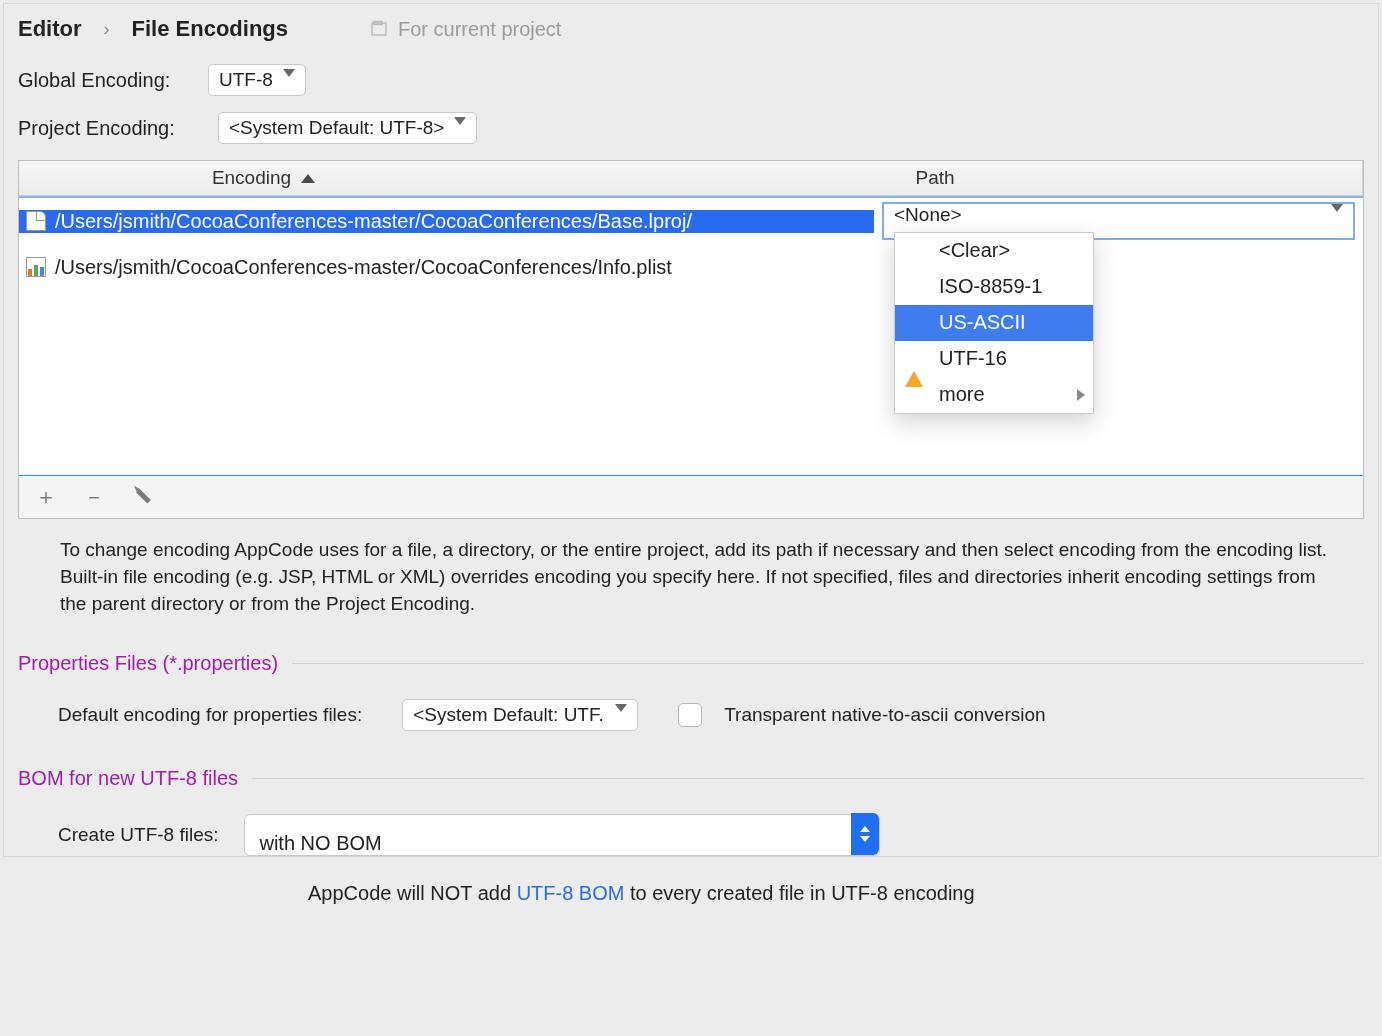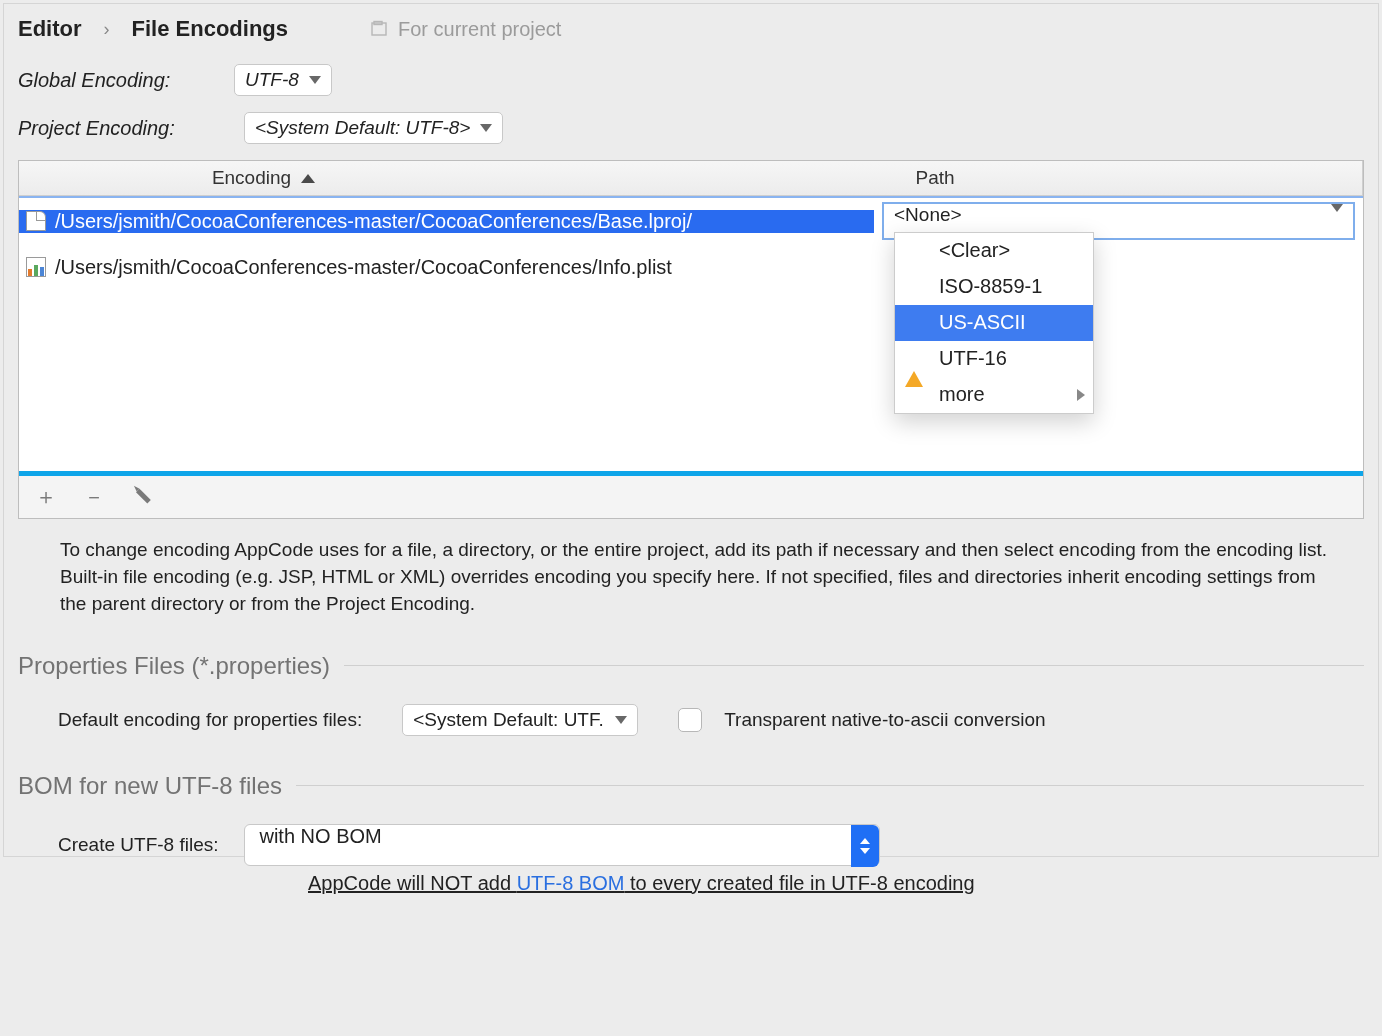--- a/index.html
+++ b/index.html
@@ -21,41 +21,41 @@
   .crumbs {
     display: flex;
     align-items: center;
     gap: 22px;
     margin-bottom: 22px;
   }
   .crumb { font-weight: 700; font-size: 22px; }
   .crumb-sep { color: #888; font-size: 18px; }
   .current-ind { display: flex; align-items: center; gap: 10px; color: #9b9b9b; font-size: 20px; margin-left: 60px;}
   .current-ind .ic { width:18px; height:18px; display:inline-flex; align-items:center; justify-content:center; }
-  .field-row { display:flex; align-items:center; gap:26px; margin: 8px 0 16px 0; font-style: italic;}
+  .field-row { display:flex; align-items:center; margin: 8px 0 16px 0;}
   .field-lbl { font-size: 20px; min-width: 190px;}
   .combo {
-    display:flex; align-items:center; justify-content:space-between;
+    display:flex; justify-content:space-between;
     background:#fff; border:1px solid #c8c8c8; border-radius:5px;
     padding: 4px 10px; font-size:19px; gap:10px;
   }
   .caret-down { width:0;height:0;border-left:6px solid transparent;border-right:6px solid transparent;border-top:8px solid #686868;}
   
   .table-wrap {
     border:1px solid #bdbdbd;
     background:#fff;
     margin-top: 4px;
     position:relative;
   }
   .thead { display:flex; background: linear-gradient(#f6f6f6,#ececec); border-bottom:1px solid #cfcfcf; }
   .th { padding:6px 0; text-align:center; color:#333; }
   .th-path { flex: 0 0 855px; border-right:1px solid #cfcfcf;}
   .th-enc { flex:1; display:flex; align-items:center; justify-content:center; gap:10px;}
   .sort-up { width:0;height:0;border-left:7px solid transparent;border-right:7px solid transparent;border-bottom:9px solid #4a4a4a;}
-  .tbody-area { height: 280px; background:#fff; position:relative; overflow:hidden; border-bottom: 5px solid #0ea5e9; border-top: 2px solid #8ab4f0;}
+  .tbody-area { height: 280px; background:#fff; position:relative; overflow:hidden; border-bottom: 1px solid #0ea5e9; border-top: 2px solid #8ab4f0;}
   .trow { display:flex; align-items:center; height:46px; }
   .trow.sel .td-path { background:#296bf0; color:#fff; }
   .td-path { flex:0 0 855px; display:flex; align-items:center; gap:8px; padding:0 6px; overflow:hidden; white-space:nowrap; }
   .td-enc { flex:1; padding:0 8px; }
   .enc-field {
     display:flex; align-items:flex-start; justify-content:space-between;
     border:2px solid #7faeec; background:#fff; height:38px; padding:0 10px;
   }
   .ficon { width:22px; height:22px; display:inline-flex; align-items:center; justify-content:center; flex:0 0 22px;}
   .ficon.story { position:relative; }
@@ -91,38 +91,38 @@
   .table-toolbar { display:flex; gap:22px; padding:8px 14px; background:#f4f4f4;}
   .tbtn { width:26px; height:26px; display:flex;align-items:center;justify-content:center; color:#7a7a7a; font-size:22px; cursor:pointer;}
   .pencil { transform: rotate(45deg); display:inline-block;}
   .pencil::before{content:"";display:block;width:16px;height:5px;background:#7a7a7a;}
   .pencil::after{content:"";display:block;width:0;height:0;border-top:2.5px solid transparent;border-bottom:2.5px solid transparent;border-right:6px solid #7a7a7a;position:relative;top:-5px;left:-6px;}
   
   .help-text { color:#222; font-size:19px; line-height:1.42; padding: 18px 20px 4px 42px; }
   
   .section { margin-top: 30px; }
   .section-header { display:flex; align-items:center; gap:14px; }
-  .section-title { font-size:24px; color:#737373; white-space:nowrap;}
+  .section-title { font-size:20px; color:#a21caf; white-space:nowrap;}
   .hr { flex:1; height:1px; background:#cfcfcf;}
   .section-row { display:flex; align-items:center; gap:40px; padding: 24px 0 6px 40px;}
   .checkbox { width:24px; height:24px; border:1.5px solid #b7b7b7; border-radius:5px; background:#fff;}
   .combo.wide { min-width:236px; max-width:236px; overflow:hidden; white-space:nowrap; }
   .combo.wide span { overflow:hidden; text-overflow: clip; }
   
   .mac-select {
-    display:flex; align-items:flex-start; background:#fff; border:1px solid #c8c8c8;
+    display:flex; align-items:flex-end; background:#fff; border:1px solid #c8c8c8;
     border-radius:6px; min-width:636px; height:42px; padding:0 0 0 14px; font-size:20px;
   }
   .mac-stepper {
     width:28px; height:42px; background:#1f6ff5; border-radius:0 6px 6px 0;
     display:flex; flex-direction:column; align-items:center; justify-content:center; gap:4px; margin-left:auto;
   }
   .mac-stepper .up{width:0;height:0;border-left:5px solid transparent;border-right:5px solid transparent;border-bottom:6px solid #fff;}
   .mac-stepper .dn{width:0;height:0;border-left:5px solid transparent;border-right:5px solid transparent;border-top:6px solid #fff;}
-  .note { font-size:20px; padding-left: 290px;  text-decoration: underline;}
+  .note { font-size:20px; padding-left: 290px; margin-top: 20px;}
   .note a { color:#2a6fe0; text-decoration:none;}
 </style>
 </head>
 <body>
 
 <div class="panel">
 
   <div class="crumbs">
     <span class="crumb">Editor</span>
     <span class="crumb-sep">›</span>

